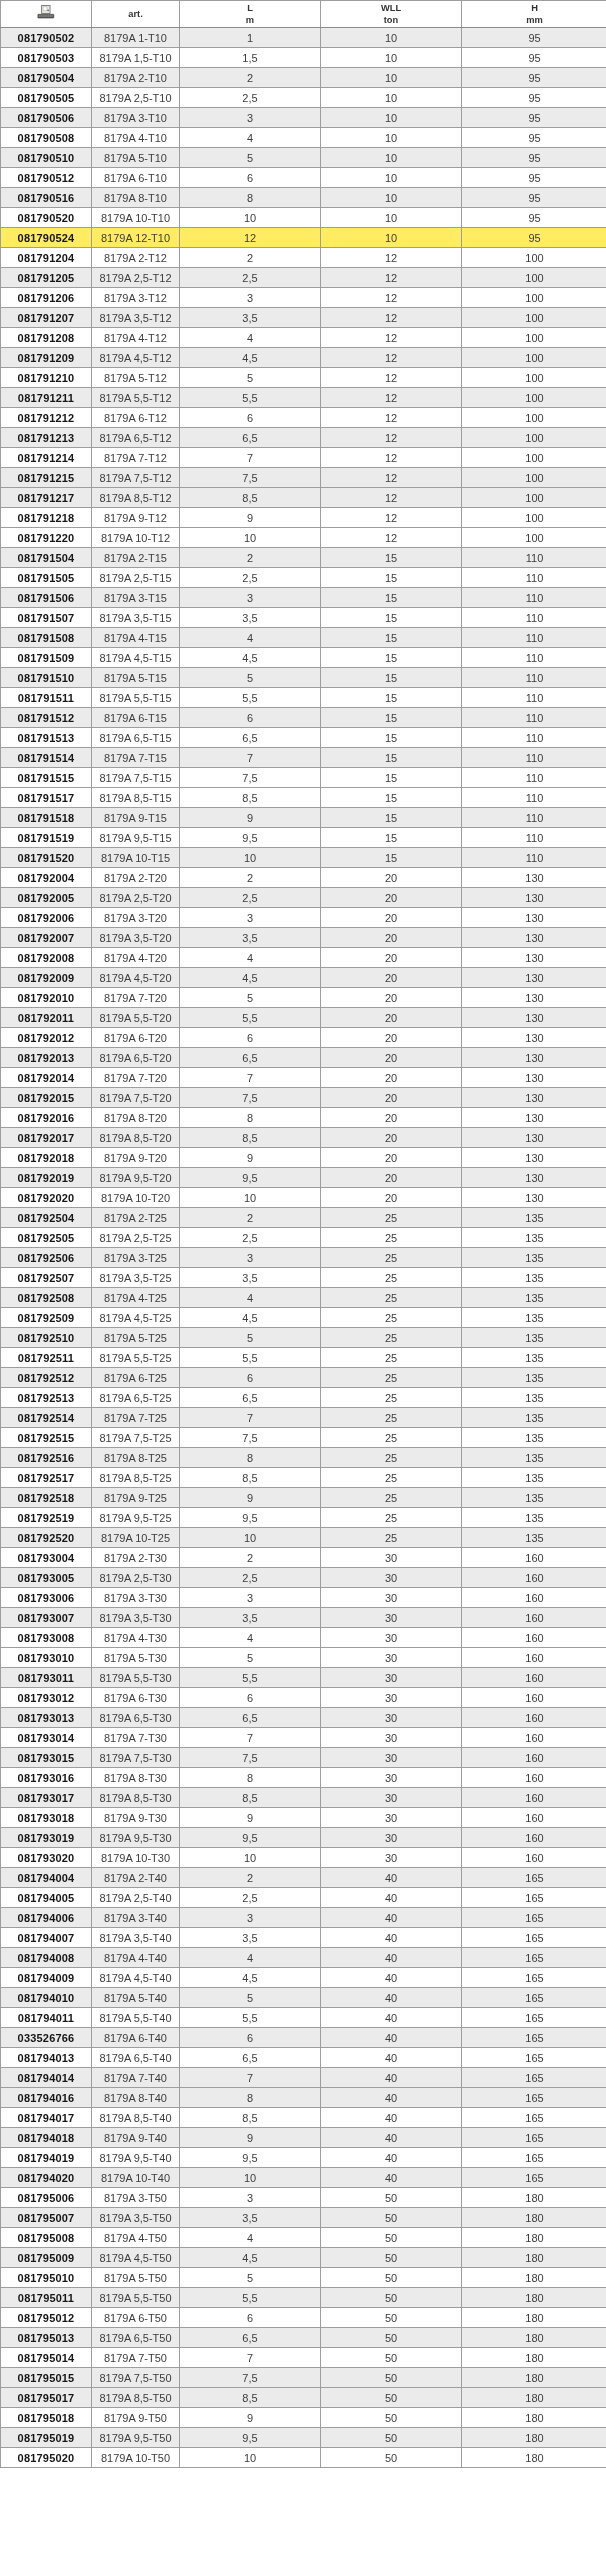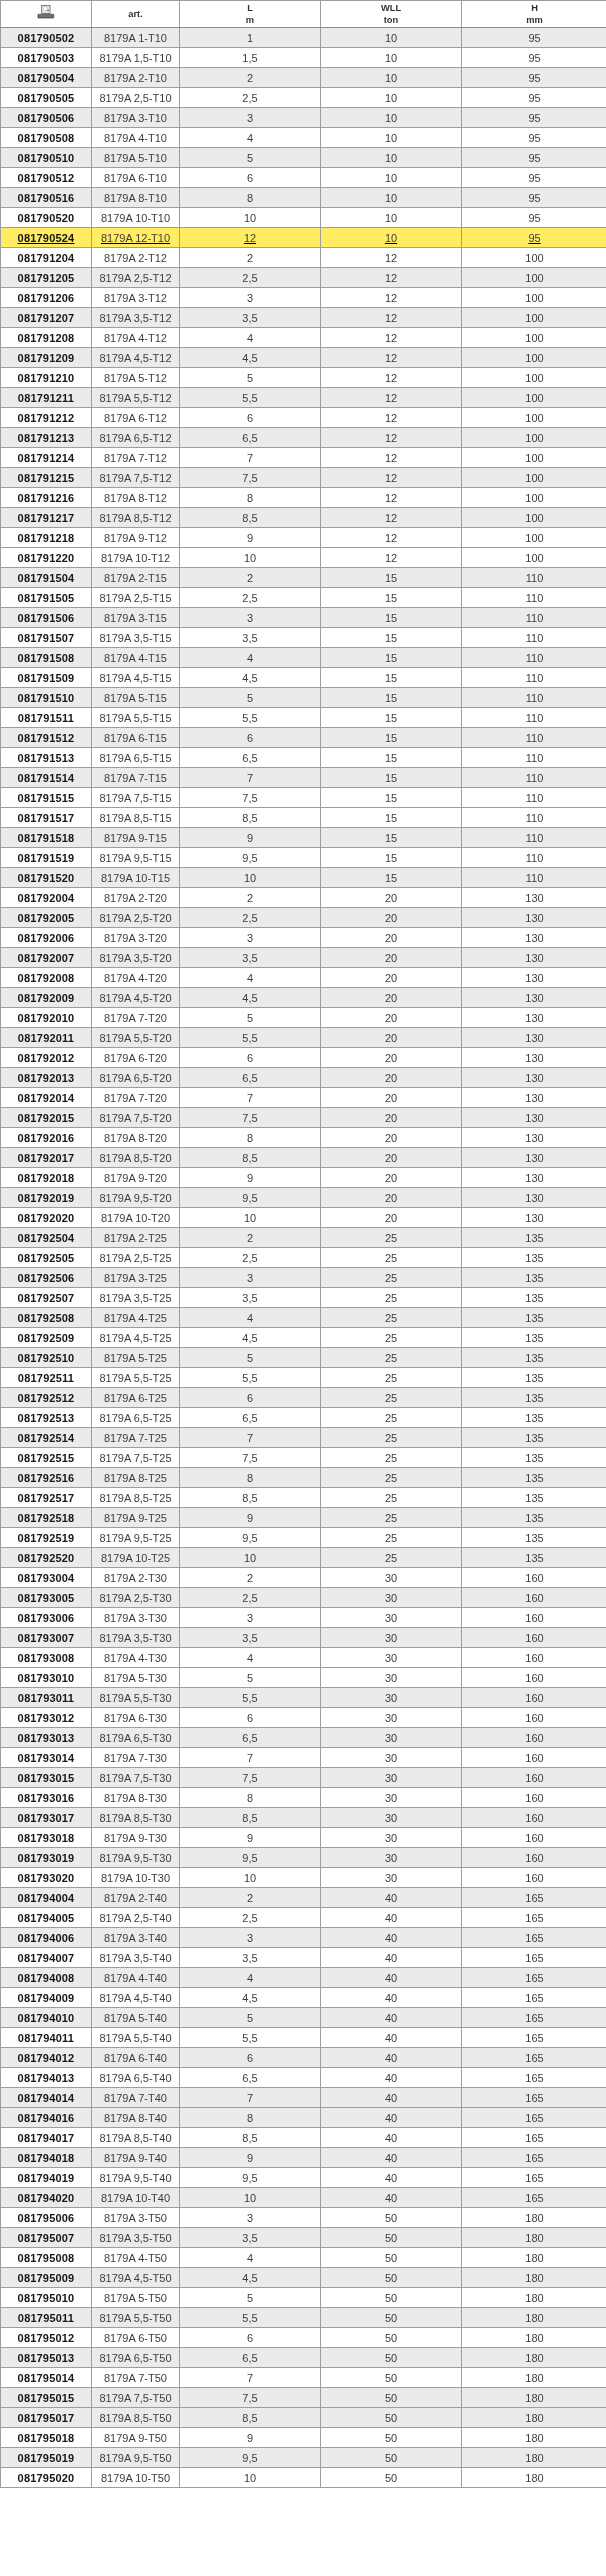--- a/index.html
+++ b/index.html
@@ -5,21 +5,21 @@
   html,body{margin:0;padding:0;background:#fff;}
   body{width:606px;font-family:"Liberation Sans",sans-serif;}
   table{width:606px;table-layout:fixed;border-collapse:collapse;}
   td,th{border:0.8px solid #9d9d9d;text-align:center;vertical-align:middle;
         overflow:hidden;white-space:nowrap;padding:0;}
   thead th{height:26px;font-size:9.3px;line-height:1.3;color:#333;
            font-weight:bold;background:#fff;border-bottom:1.7px solid #8a8a8a;}
   tbody td{height:19px;font-size:11px;color:#3d3d3c;}
   tbody td.code{font-weight:bold;color:#161616;letter-spacing:0.2px;}
   tr.stripe{background:var(--stripe,#ebebeb);}
-  tr.highlight{background:var(--highlight,#ffec62);text-decoration:underline;}
+  tr.highlight{background:var(--highlight,#ffec62);}
   .hdr-unit{font-weight:bold;}
   .icon-wrap{display:inline-block;line-height:0;}
 </style>
 </head>
 <body>
 
 <table>
   <colgroup>
     <col style="width:91px">
       <col style="width:88px">
@@ -218,27 +218,20 @@
     <td>12</td>
     <td>100</td>
   </tr>
       <tr class="stripe">
     <td class="code">081791215</td>
     <td>8179A 7,5-T12</td>
     <td>7,5</td>
     <td>12</td>
     <td>100</td>
   </tr>
-      <tr>
-    <td class="code">081791216</td>
-    <td>8179A 8-T12</td>
-    <td>8</td>
-    <td>12</td>
-    <td>100</td>
-  </tr>
       <tr class="stripe">
     <td class="code">081791217</td>
     <td>8179A 8,5-T12</td>
     <td>8,5</td>
     <td>12</td>
     <td>100</td>
   </tr>
       <tr>
     <td class="code">081791218</td>
     <td>8179A 9-T12</td>
@@ -765,21 +758,21 @@
     <td>165</td>
   </tr>
       <tr>
     <td class="code">081794011</td>
     <td>8179A 5,5-T40</td>
     <td>5,5</td>
     <td>40</td>
     <td>165</td>
   </tr>
       <tr class="stripe">
-    <td class="code">081794012</td>
+    <td class="code">033526766</td>
     <td>8179A 6-T40</td>
     <td>6</td>
     <td>40</td>
     <td>165</td>
   </tr>
       <tr>
     <td class="code">081794013</td>
     <td>8179A 6,5-T40</td>
     <td>6,5</td>
     <td>40</td>

